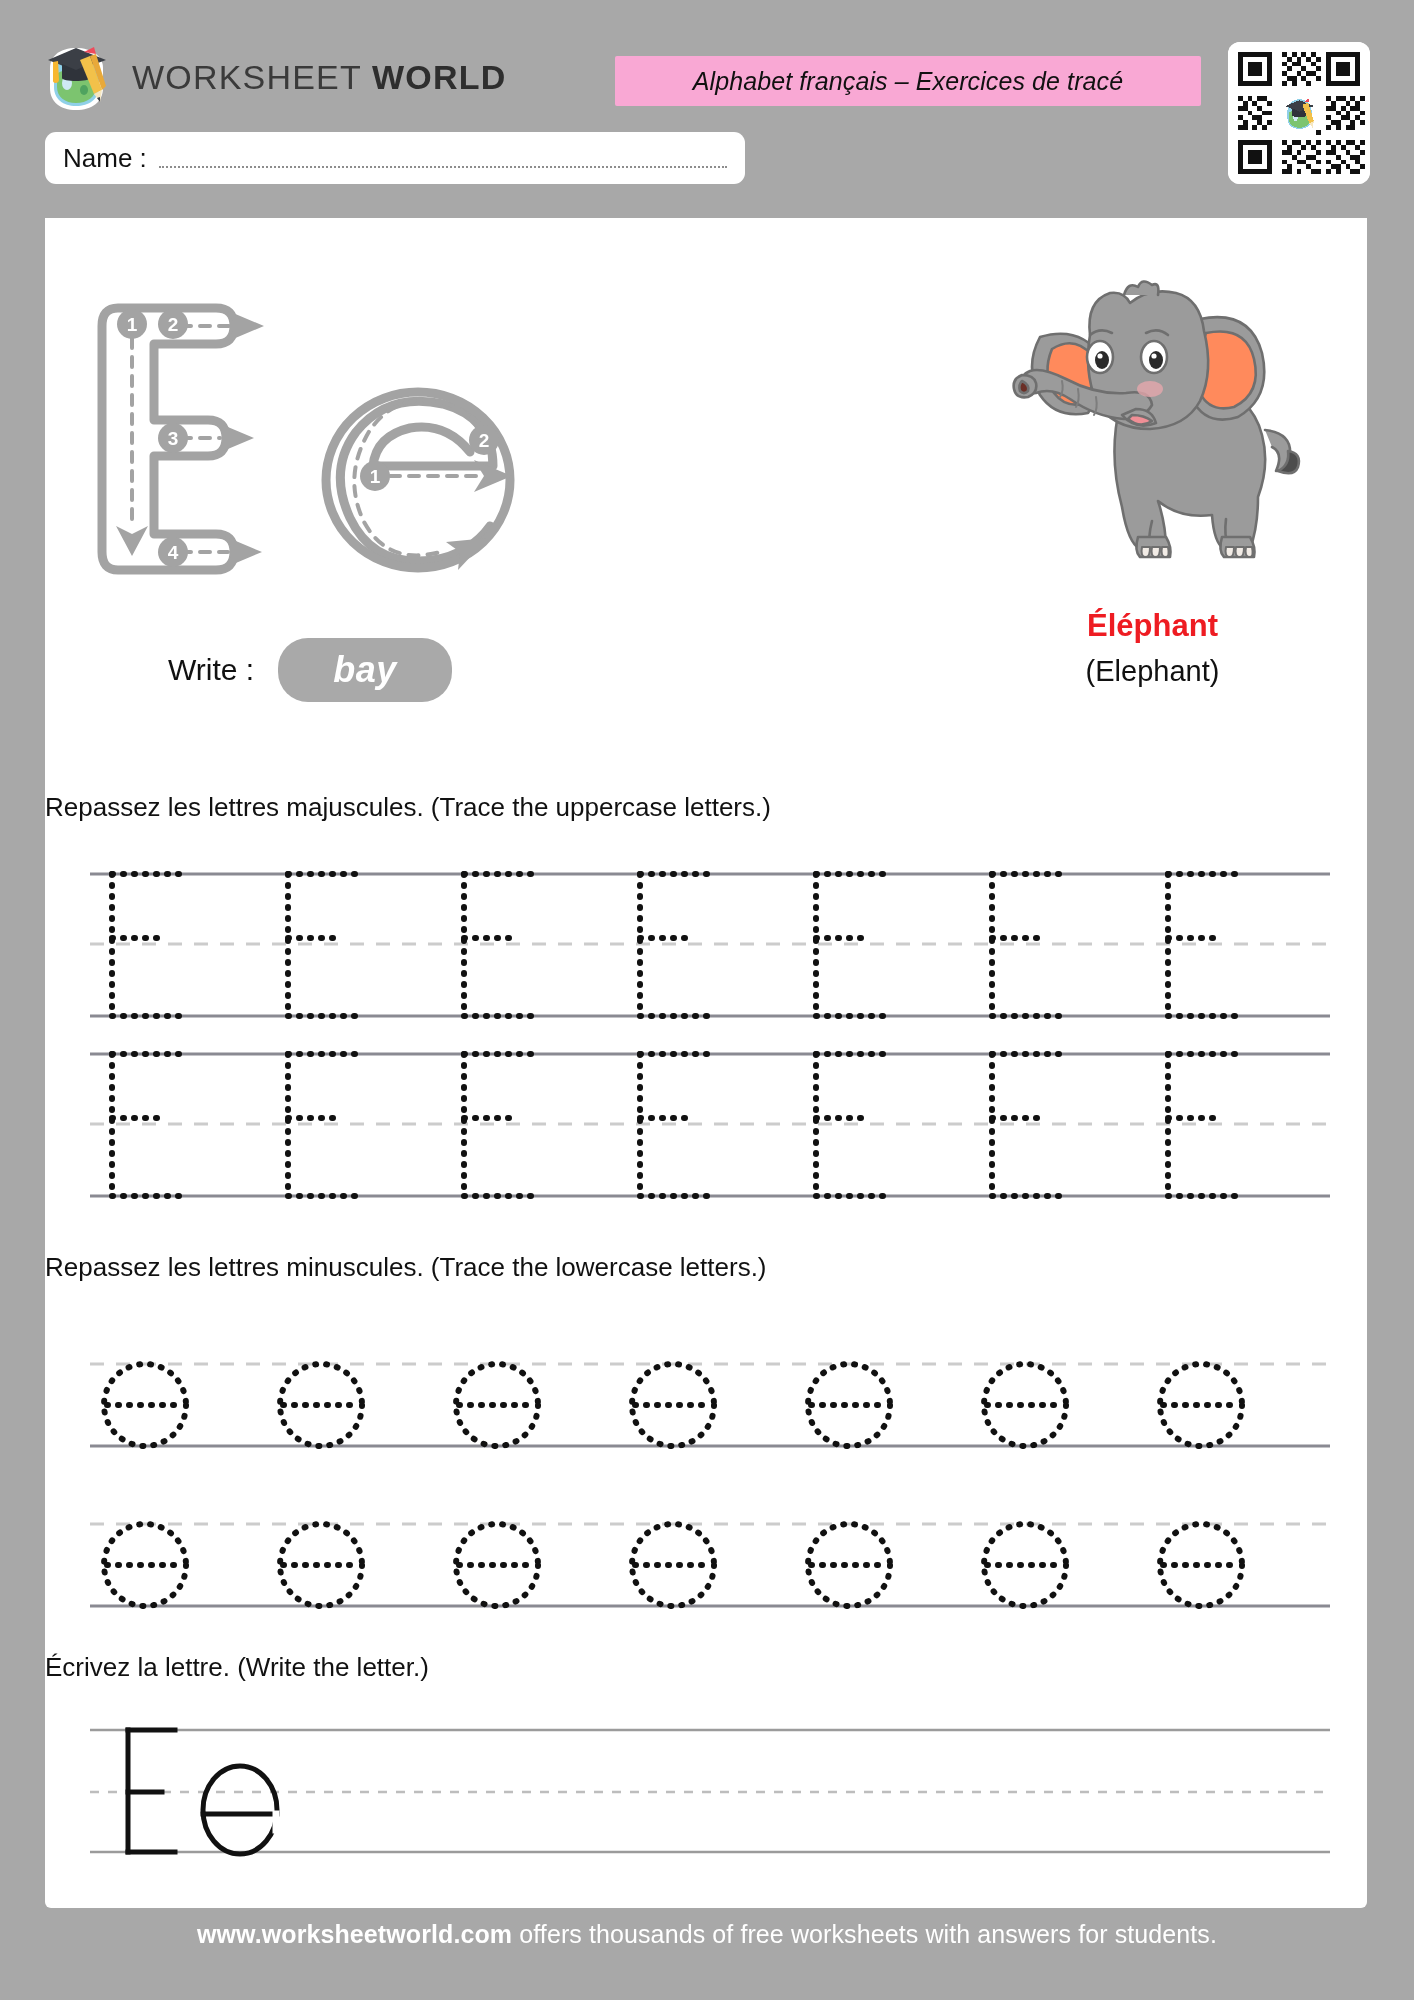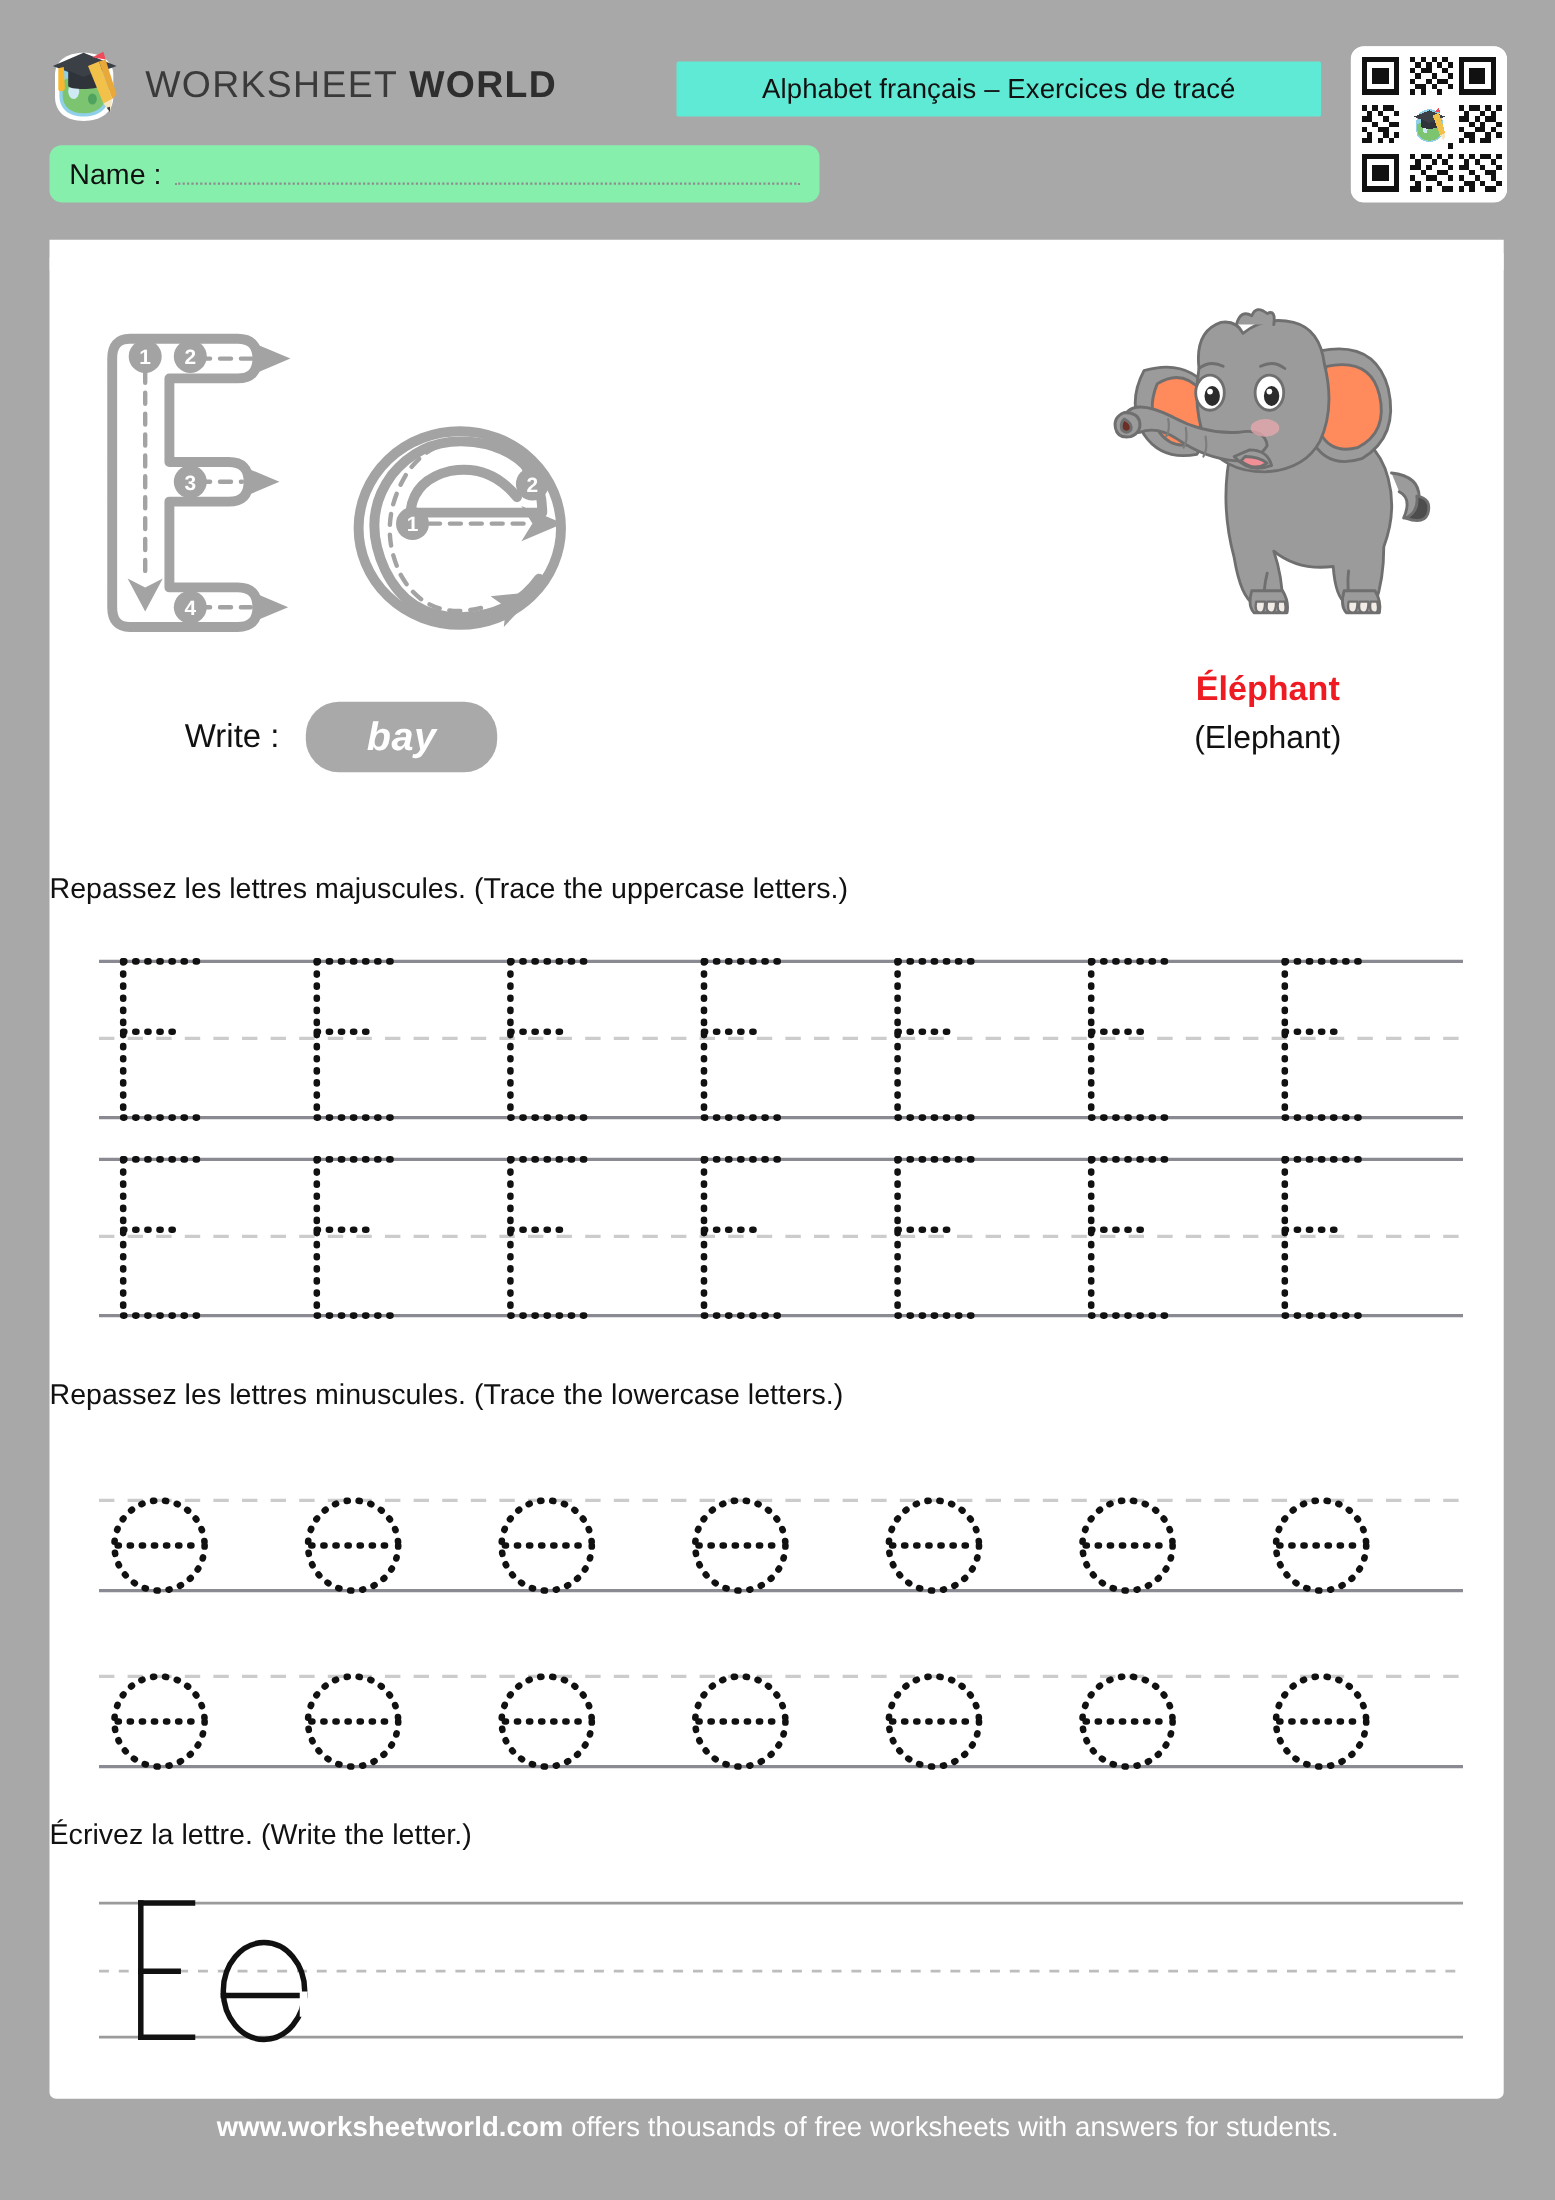--- a/index.html
+++ b/index.html
@@ -14,32 +14,32 @@
 
   
   .header{position:absolute;left:0;top:0;width:1414px;height:222px;}
   .logo-wrap{position:absolute;left:40px;top:38px;display:flex;align-items:center;gap:18px;}
   .logo-mark{width:74px;height:78px;display:block;}
   .logo-text{font-size:34px;letter-spacing:1.2px;color:#3a3a3a;font-weight:400;white-space:nowrap;}
   .logo-text b{font-weight:700;color:#2e2e2e;}
 
   .title-pill{
     position:absolute;left:615px;top:56px;width:586px;height:50px;
-    background:#5eead4;border-radius:2px;display:flex;align-items:center;justify-content:center;
+    background:#f9a8d4;border-radius:2px;display:flex;align-items:center;justify-content:center;font-style:italic;
   }
   .title-pill span{font-size:25px;color:#111;white-space:nowrap;letter-spacing:.1px;}
 
   .qr{
     position:absolute;left:1228px;top:42px;width:142px;height:142px;
     background:#fff;border-radius:12px;padding:0;overflow:hidden;
   }
   .qr svg{display:block;width:142px;height:142px;}
 
   .field{
-    position:absolute;background:#86efac;border-radius:11px;height:52px;
+    position:absolute;background:#ffffff;border-radius:11px;height:52px;
     display:flex;align-items:center;padding:0 18px;box-sizing:border-box;
   }
   .field-name{left:45px;top:132px;width:700px;}
   .field-class{left:779px;top:134px;width:425px;}
   .field-label{font-size:26px;color:#111;white-space:nowrap;}
   .field-line{
     flex:1;margin-left:12px;margin-top:16px;height:1px;
     border-bottom:2px dotted #8d8d8d;
   }
 

